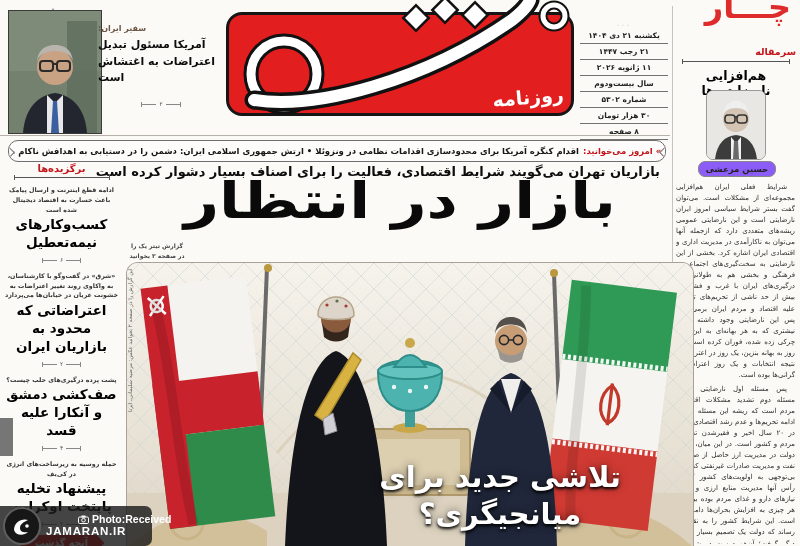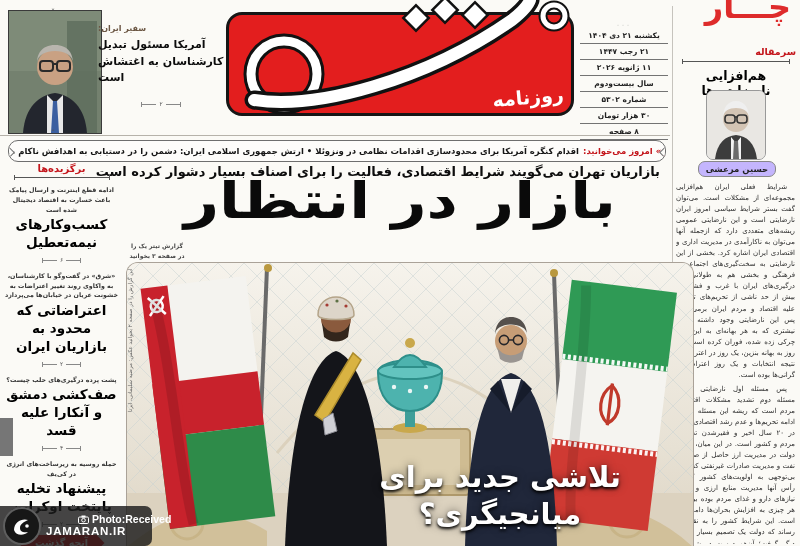--- a/index.html
+++ b/index.html
@@ -32,21 +32,21 @@
   .date-row:last-of-type{border-bottom:none;}
   
   .vline-right{position:absolute;left:672px;top:6px;height:536px;border-left:1px solid #c6c3bd;}
   .corner-cal{position:absolute;left:698px;top:-12px;width:100px;height:46px;color:#de2b2b;font-size:32px;font-weight:900;text-align:center;overflow:hidden;letter-spacing:-1px;}
   .sec-label{position:absolute;left:676px;top:46px;width:120px;text-align:right;color:#c4161c;font-size:9.5px;font-weight:bold;}
   .sec-rule{position:absolute;left:682px;top:61px;width:108px;border-top:1px solid #555;}
   .sec-rule::before,.sec-rule::after{content:"";position:absolute;top:-3px;width:1px;height:5px;background:#555;}
   .sec-rule::before{right:0;} .sec-rule::after{left:0;}
   .ed-headline{position:absolute;left:676px;top:68px;width:120px;text-align:center;font-size:12.5px;font-weight:bold;color:#000;}
   .ed-photo{position:absolute;left:706px;top:90px;width:58px;height:68px;border:1px solid #999;border-radius:7px;background:#e6e6e6;overflow:hidden;}
-  .ed-name{position:absolute;left:698px;top:161px;width:76px;height:14px;border:1px solid #888;border-radius:7px;background:#c4b5fd;font-size:8.5px;font-weight:bold;text-align:center;line-height:14px;color:#222;}
+  .ed-name{position:absolute;left:698px;top:161px;width:76px;height:14px;border:1px solid #888;border-radius:7px;background:#8b5cf6;font-size:8.5px;font-weight:bold;text-align:center;line-height:14px;color:#222;}
   .ed-body{position:absolute;left:676px;top:182px;width:119px;height:362px;overflow:hidden;font-size:7px;line-height:1.58;text-align:justify;color:#2c2c2c;}
   .ed-body p{margin:0 0 3px 0;text-indent:8px;}
   
   .hr-top{position:absolute;left:0;top:135px;width:670px;border-top:1px solid #b6b2aa;}
   .ticker{position:absolute;left:8px;top:140px;width:656px;height:20px;border:1px solid #6e6e6e;border-radius:10px;background:#fdfcfa;display:flex;align-items:center;justify-content:center;gap:4px;white-space:nowrap;overflow:hidden;}
   .ticker::before,.ticker::after{content:"";position:absolute;top:7px;width:7px;height:7px;border:1px solid #6e6e6e;background:#fdfcfa;transform:rotate(45deg);}
   .ticker::before{right:-5px;} .ticker::after{left:-5px;}
   .ticker-label{color:#c4161c;font-weight:bold;font-size:8.5px;}
   .ticker-text{color:#161616;font-weight:bold;font-size:8.5px;}
   
@@ -94,21 +94,21 @@
       <rect x="31" y="50" width="13" height="10" rx="3" fill="none" stroke="#2a2a2a" stroke-width="2"></rect>
       <rect x="48" y="50" width="13" height="10" rx="3" fill="none" stroke="#2a2a2a" stroke-width="2"></rect>
       <line x1="44" y1="53" x2="48" y2="53" stroke="#2a2a2a" stroke-width="2"></line>
     </svg>
   </div>
   <div class="amb-notch" style="top:6px;">⌄</div>
   <div class="amb-notch" style="top:130px;">⌃</div>
 
   <div class="amb-text">
     <div class="amb-kicker">سفیر ایران:</div>
-    <div class="amb-headline">آمریکا مسئول تبدیل کارشناسان به اغتشاش است</div>
+    <div class="amb-headline">آمریکا مسئول تبدیل اعتراضات به اغتشاش است</div>
     <div class="orn" style="margin-top:14px;">
       <span class="l a"></span>
         <span class="n">۲</span>
         <span class="l b"></span>
     </div>
   </div>
 
   <div class="masthead-box"></div>
   <svg class="masthead-svg" viewBox="0 0 380 134">
     <g transform="rotate(45 200 24)">

